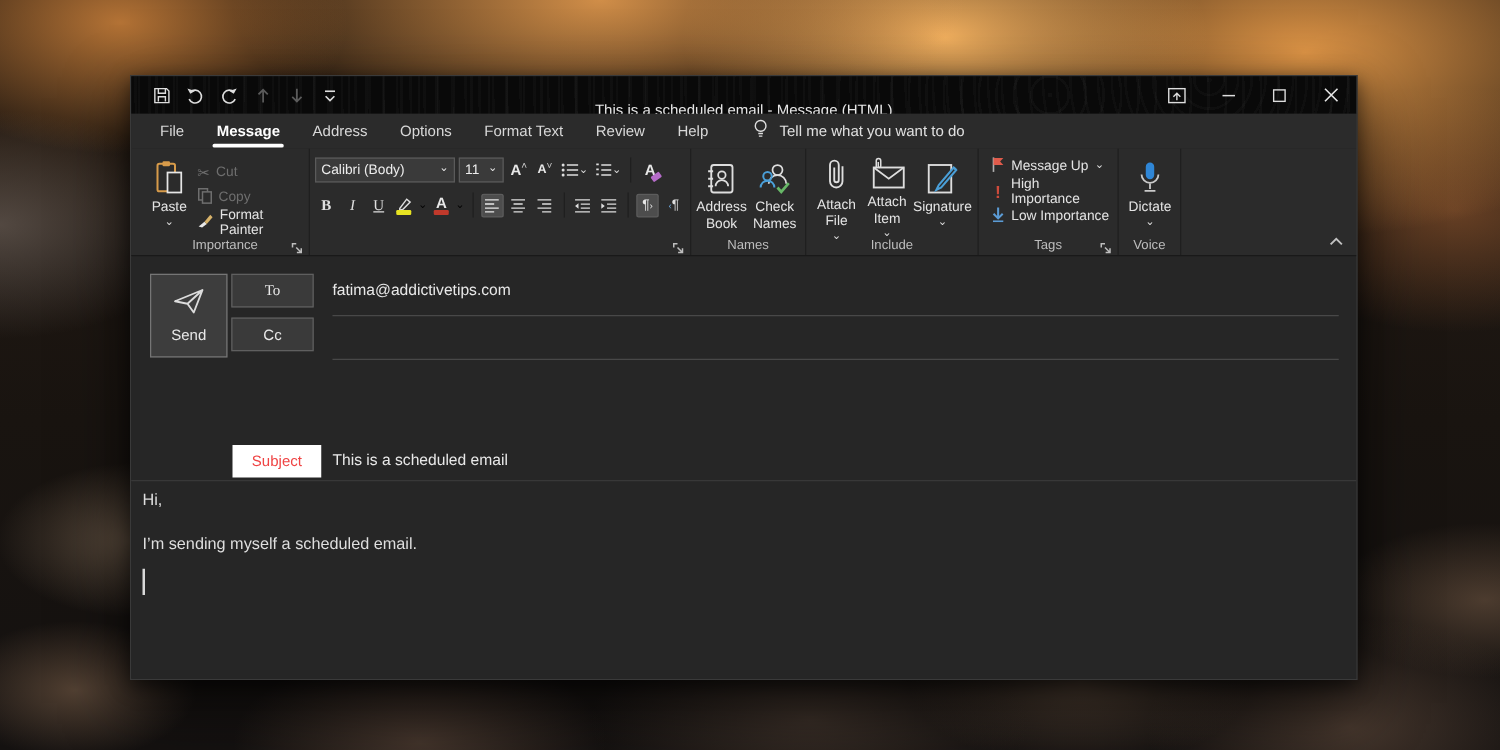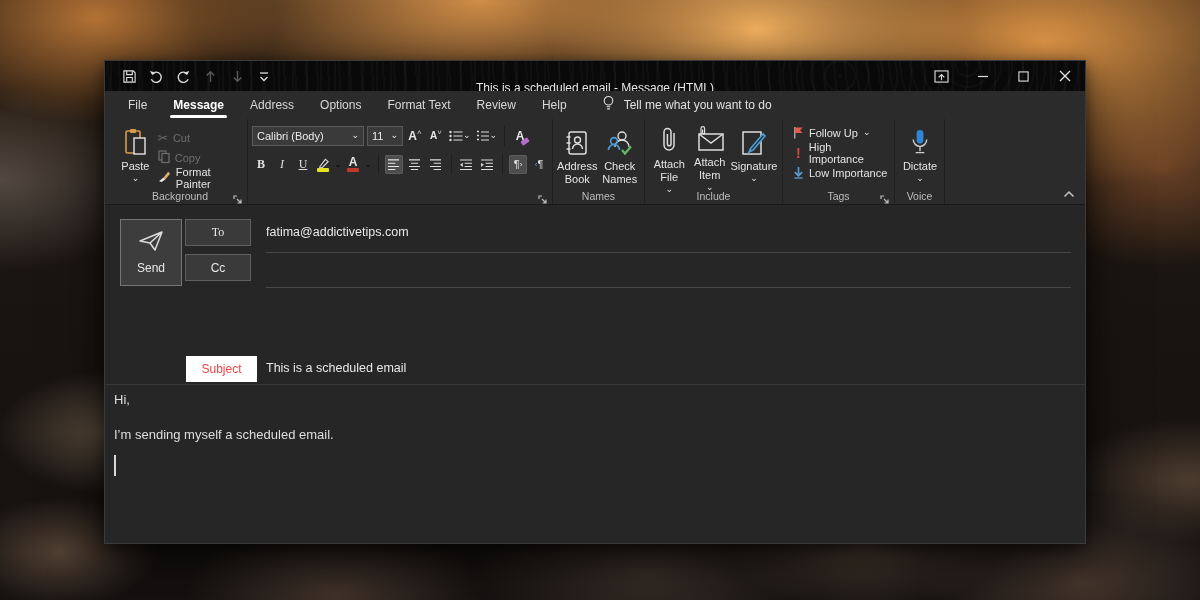--- a/index.html
+++ b/index.html
@@ -262,21 +262,21 @@
         <div class="rbtn-sm">
           <span>
             <svg width="13" height="13" viewBox="0 0 14 14">
                 <path d="M1 12 L6 8 L8 10 L4 13 Z" fill="#e8e8e8"></path>
                 <path d="M6 8 L11 2 L13 4 L8 10 Z" fill="#d8b36a"></path>
               </svg>
           </span>
           <span>Format Painter</span>
         </div>
       </div>
-      <div class="group-label">Background</div>
+      <div class="group-label">Importance</div>
       <div class="launcher">
         <svg width="10" height="10" viewBox="0 0 10 10">
             <path d="M1 4 V1 H4" fill="none" stroke="#bdbdbd" stroke-width="1.2"></path>
             <path d="M4 4 L8 8 M8 4.5 V8 H4.5" fill="none" stroke="#bdbdbd" stroke-width="1.2"></path>
           </svg>
       </div>
     </div>
 
     <div class="group" style="width:305px;">
       <div class="ft-row">
@@ -450,21 +450,21 @@
     </div>
 
     <div class="group" style="width:112px; padding-left:8px;">
       <div class="rbtn-sm" style="height:20px;">
         <span>
           <svg width="11" height="13" viewBox="0 0 11 14">
               <path d="M1.5 1 V13.5" stroke="#b0b0b0" stroke-width="1.4"></path>
               <path d="M1.5 1.5 H10 L7.2 4.5 L10 7.5 H1.5 Z" fill="#e05b4b"></path>
             </svg>
         </span>
-        <span>Follow Up</span>
+        <span>Message Up</span>
         <span class="chv"></span>
       </div>
       <div class="rbtn-sm" style="height:20px;">
         <span style="color:#cf4b3c; font-weight:bold; font-size:14px; width:11px; text-align:center;">!</span>
         <span>High Importance</span>
       </div>
       <div class="rbtn-sm" style="height:20px;">
         <span>
           <svg width="11" height="13" viewBox="0 0 12 14">
               <path d="M6 1 V9 M2 6.5 L6 10.5 L10 6.5" fill="none" stroke="#5b9bd5" stroke-width="1.8"></path>

